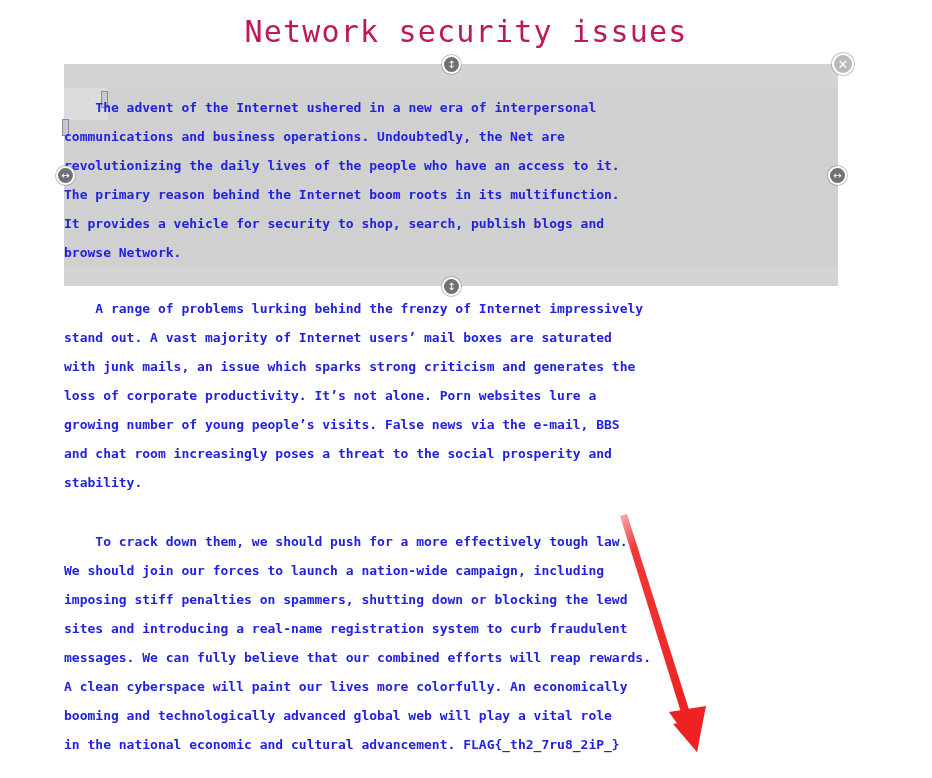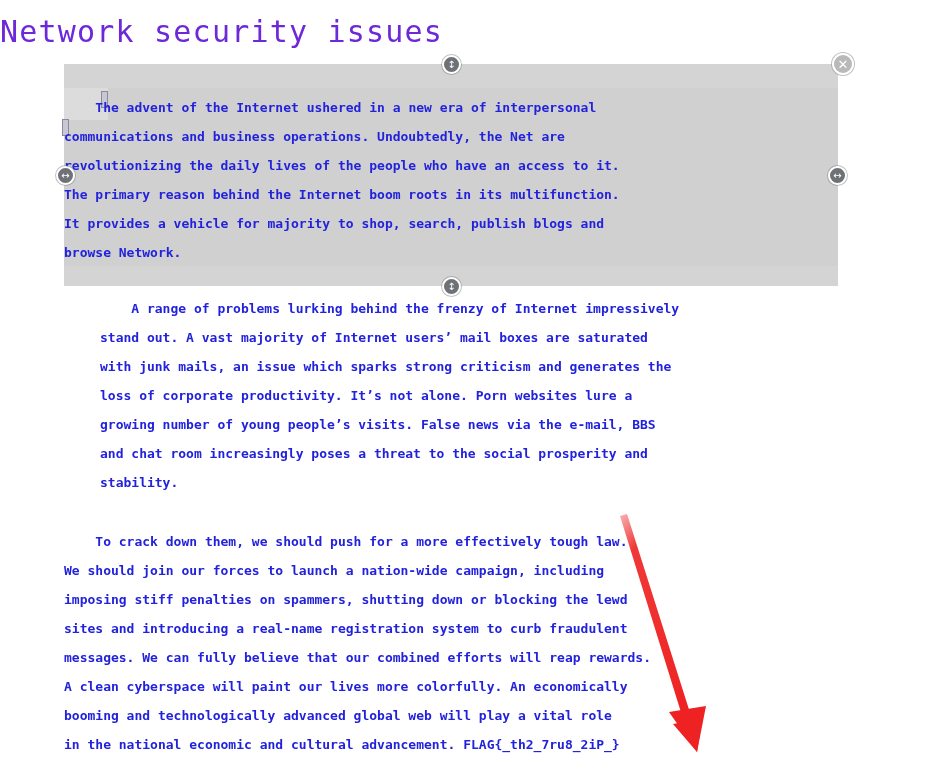--- a/index.html
+++ b/index.html
@@ -18,22 +18,22 @@
     width: 932px;
     height: 778px;
     background: #ffffff;
   }
 
   
   #doc-title {
     position: absolute;
     left: 0; top: 14px;
     width: 932px;
-    text-align: left;
-    color: #6d28d9;
+    text-align: center;
+    color: #be185d;
     font-size: 30px;
     letter-spacing: 1.2px;
     font-family: "DejaVu Sans Mono", "Liberation Mono", monospace;
     white-space: pre;
   }
 
   
   #selection-frame {
     position: absolute;
     left: 64px; top: 64px;
@@ -108,21 +108,21 @@
     width: 790px;
     color: #2222dd;
     font-size: 13px;
     line-height: 29px;
     font-family: "DejaVu Sans Mono", "Liberation Mono", monospace;
     white-space: pre-wrap;
     letter-spacing: 0px;
     font-weight: bold;
   }
   #para-1 { top: 93px;  width: 778px; }
-  #para-2 { top: 294px; margin-left: 36px; }
+  #para-2 { top: 294px; }
   #para-3 { top: 527px; }
 
   .misspell {
     text-decoration: none;
     background-repeat: repeat-x;
     background-position: left bottom;
     background-size: 4px 3px;
     background-image:
       linear-gradient(45deg, transparent 45%, #e03030 45%, #e03030 55%, transparent 55%),
       linear-gradient(-45deg, transparent 45%, #e03030 45%, #e03030 55%, transparent 55%);
@@ -159,21 +159,21 @@
   <div id="selection-inner"></div>
   <div id="selection-notch"></div>
 
   <div class="text-cursor" id="cursor-a"></div>
   <div class="text-cursor" id="cursor-b"></div>
 
   <div class="para" id="para-1"><span>    The advent of the Internet ushered in a new era of interpersonal
 communications and business operations. Undoubtedly, the Net are
 revolutionizing the daily lives of the people who have an access to it.
 The primary reason behind the Internet boom roots in its </span><span class="misspell">multifunction.</span><span>
-It provides a vehicle for </span><span class="misspell">majority</span><span> to shop, search, publish blogs and
+It provides a vehicle for </span><span class="misspell">security</span><span> to shop, search, publish blogs and
 browse </span><span class="misspell">Network.</span></div>
 
   <div class="handle" id="handle-top">↕</div>
   <div class="handle" id="handle-bottom">↕</div>
   <div class="handle" id="handle-left">↔</div>
   <div class="handle" id="handle-right">↔</div>
   <div id="close-button">✕</div>
 
   <div class="para" id="para-2">    A range of problems lurking behind the frenzy of Internet impressively
 stand out. A vast majority of Internet users’ mail boxes are saturated

